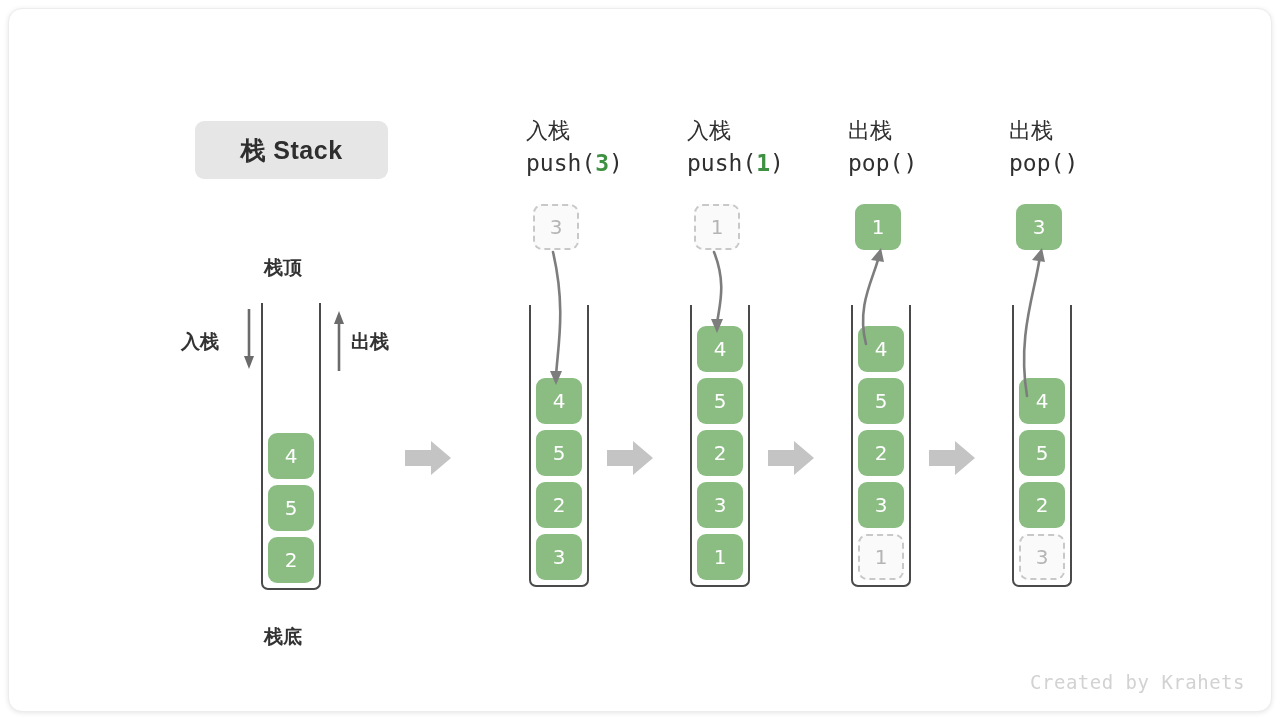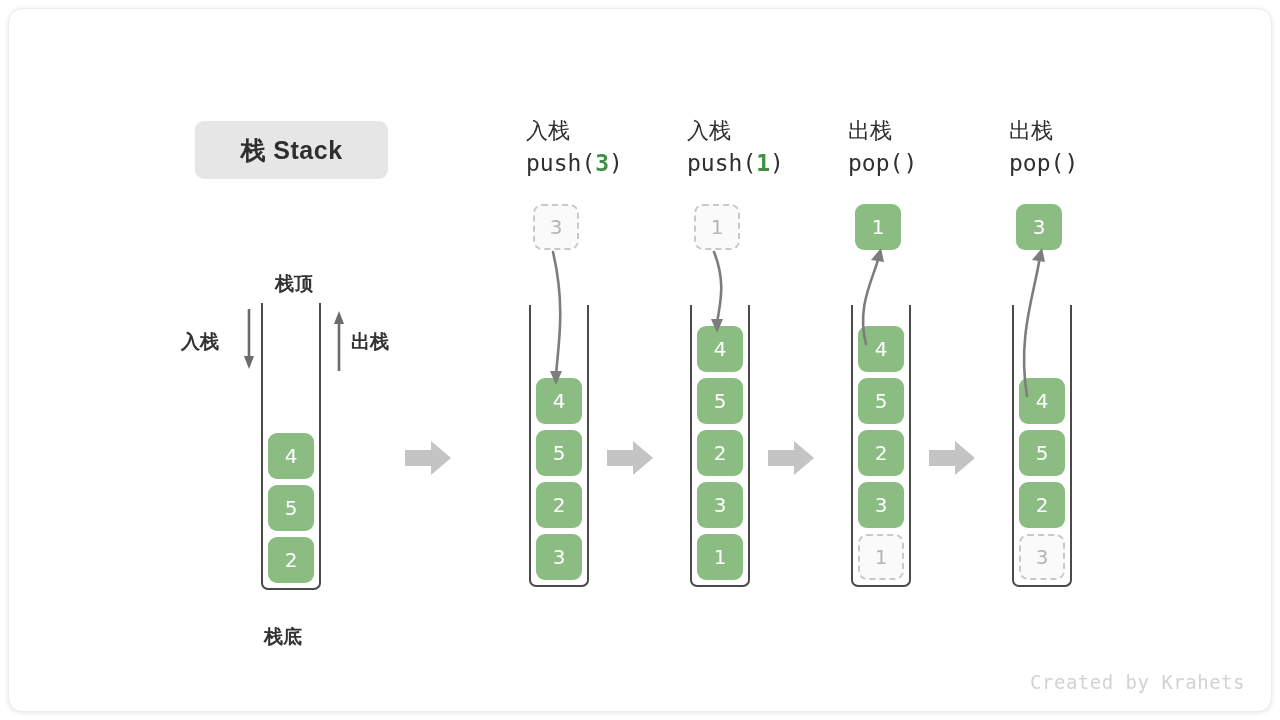--- a/index.html
+++ b/index.html
@@ -131,21 +131,21 @@
 <body>
 
 <div id="card">
 
   <div class="abs" id="title-badge">
     <span>栈 Stack</span>
   </div>
 
   <div class="abs" style="left:170px; top:240px; width:230px; height:400px;">
 
-    <div class="abs cjk-label" style="left:85px; top:22px;margin-left:11px;">栈顶</div>
+    <div class="abs cjk-label" style="left:85px; top:6px;">栈顶</div>
 
     <div class="abs cjk-label" style="left:2px; top:80px;">入栈</div>
     <div class="abs" style="left:62px; top:60px;">
       <svg width="16" height="62" viewBox="0 0 16 62">
         <line x1="8" y1="0" x2="8" y2="50" stroke="#6b6b6b" stroke-width="2.6"></line>
         <polygon points="8,60 3,47 13,47" fill="#6b6b6b"></polygon>
       </svg>
     </div>
 
     <div class="abs" style="left:152px; top:60px;">

